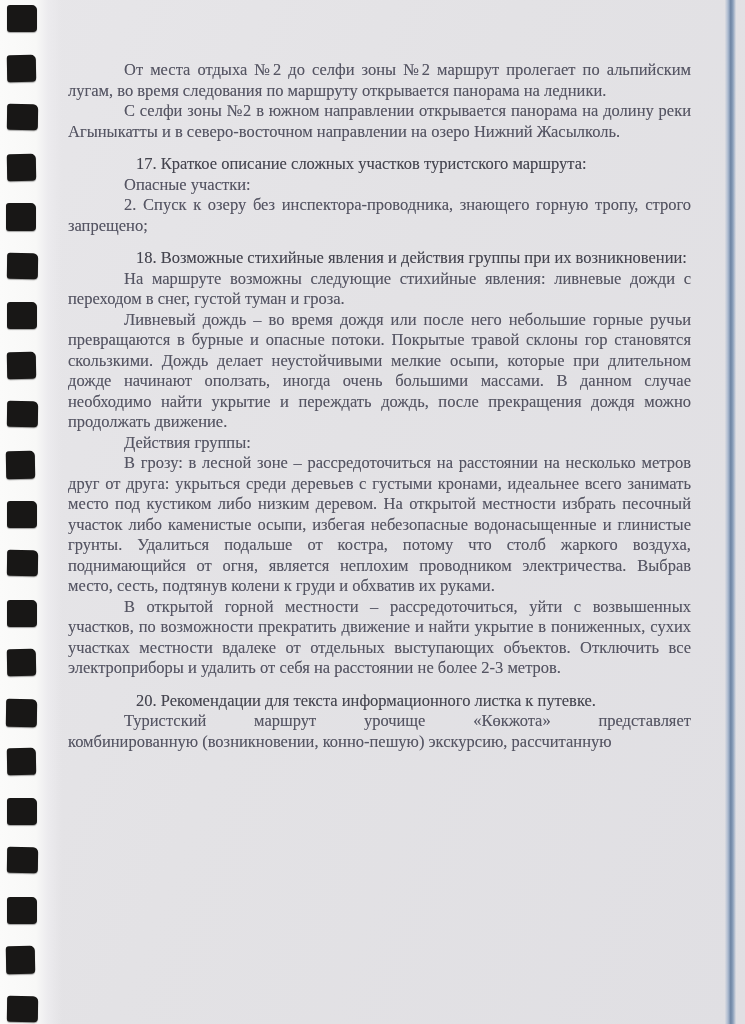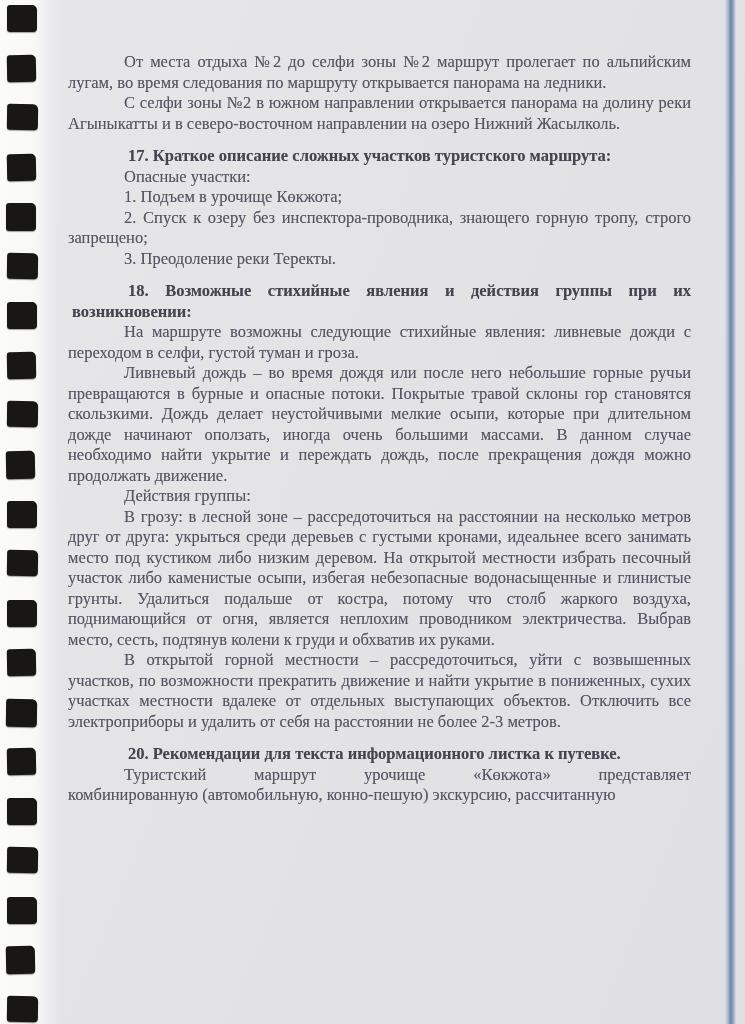--- a/index.html
+++ b/index.html
@@ -38,36 +38,36 @@
   
   .edge-stripe {
     position: absolute;
     left: 725px; top: 0;
     width: 11px; height: 100%;
     background: linear-gradient(to right,
       rgba(196,205,221,0.2) 0%, #aab9cf 28%, #6d84a3 52%, #8ba0bb 72%, rgba(196,205,221,0.15) 100%);
   }
   .content {
     position: absolute;
-    left: 68px; top: 52px;
+    left: 68px; top: 60px;
     width: 623px;
     color: #555563;
     font-size: 16.5px;
     line-height: 20.5px;
     text-align: justify;
     text-shadow: 0 0 0.6px rgba(90,90,105,0.45);
   }
   .para {
     margin: 0;
     text-indent: 56px;
   }
   .h {
-    margin: 12px 0 0 4px;
+    margin: 12px 0 0 12px;
     text-indent: 56px;
-    font-weight: bold;
+    font-weight: normal;
     color: #45454f;
   }
   .wide-first::first-line {
     word-spacing: 1.45em;
   }
 </style>
 </head>
 <body>
 
 <div class="page">
@@ -100,28 +100,26 @@
 
   <div class="edge-stripe"></div>
 
   <div class="content">
 
     <p class="para">От места отдыха №2 до селфи зоны №2 маршрут пролегает по альпийским лугам, во время следования по маршруту открывается панорама на ледники.</p>
     <p class="para">С селфи зоны №2 в южном направлении открывается панорама на долину реки Агыныкатты и в северо-восточном направлении на озеро Нижний Жасылколь.</p>
 
     <p class="h">17. Краткое описание сложных участков туристского маршрута:</p>
     <p class="para">Опасные участки:</p>
-    <p class="para">1. Подъем в урочище Көкжота;</p>
     <p class="para">2. Спуск к озеру без инспектора-проводника, знающего горную тропу, строго запрещено;</p>
-    <p class="para">3. Преодоление реки Теректы.</p>
 
     <p class="h">18. Возможные стихийные явления и действия группы при их возникновении:</p>
-    <p class="para">На маршруте возможны следующие стихийные явления:  ливневые дожди с переходом в селфи, густой туман и гроза.</p>
+    <p class="para">На маршруте возможны следующие стихийные явления:  ливневые дожди с переходом в снег, густой туман и гроза.</p>
     <p class="para">Ливневый дождь – во время дождя или после него небольшие горные ручьи превращаются в бурные и опасные потоки. Покрытые травой склоны гор становятся скользкими. Дождь делает неустойчивыми мелкие осыпи, которые при длительном дожде начинают оползать, иногда очень большими  массами. В данном случае необходимо найти укрытие и переждать дождь, после прекращения дождя можно продолжать движение.</p>
     <p class="para">Действия группы:</p>
     <p class="para">В грозу: в лесной зоне – рассредоточиться на расстоянии на несколько метров друг от друга: укрыться среди деревьев с густыми кронами, идеальнее всего занимать место под кустиком либо низким деревом. На открытой местности избрать песочный участок либо каменистые осыпи, избегая небезопасные водонасыщенные и глинистые грунты. Удалиться подальше от костра, потому что столб жаркого воздуха, поднимающийся от огня, является неплохим проводником электричества. Выбрав место, сесть, подтянув колени к груди и обхватив их руками.</p>
     <p class="para">В открытой горной местности – рассредоточиться, уйти с возвышенных участков, по возможности прекратить движение и найти укрытие в пониженных, сухих участках местности вдалеке от отдельных выступающих объектов. Отключить все электроприборы и удалить от себя на расстоянии не более 2-3 метров.</p>
 
     <p class="h">20. Рекомендации для текста информационного листка к путевке.</p>
-    <p class="para wide-first">Туристский маршрут урочище «Көкжота» представляет комбинированную (автомобильную, конно-пешую) экскурсию, рассчитанную</p>
+    <p class="para wide-first">Туристский маршрут урочище «Көкжота» представляет комбинированную (возникновении, конно-пешую) экскурсию, рассчитанную</p>
 
   </div>
 </div>
 
 </body></html>

